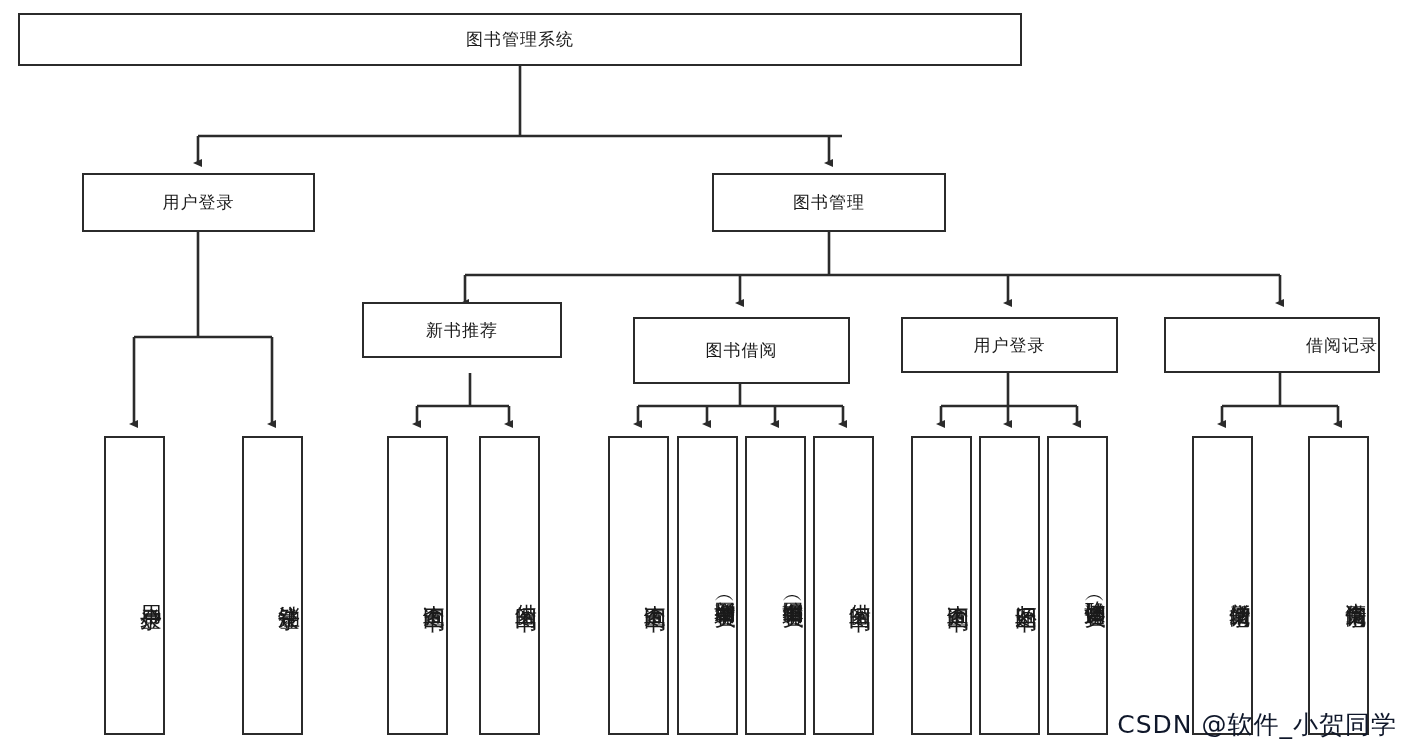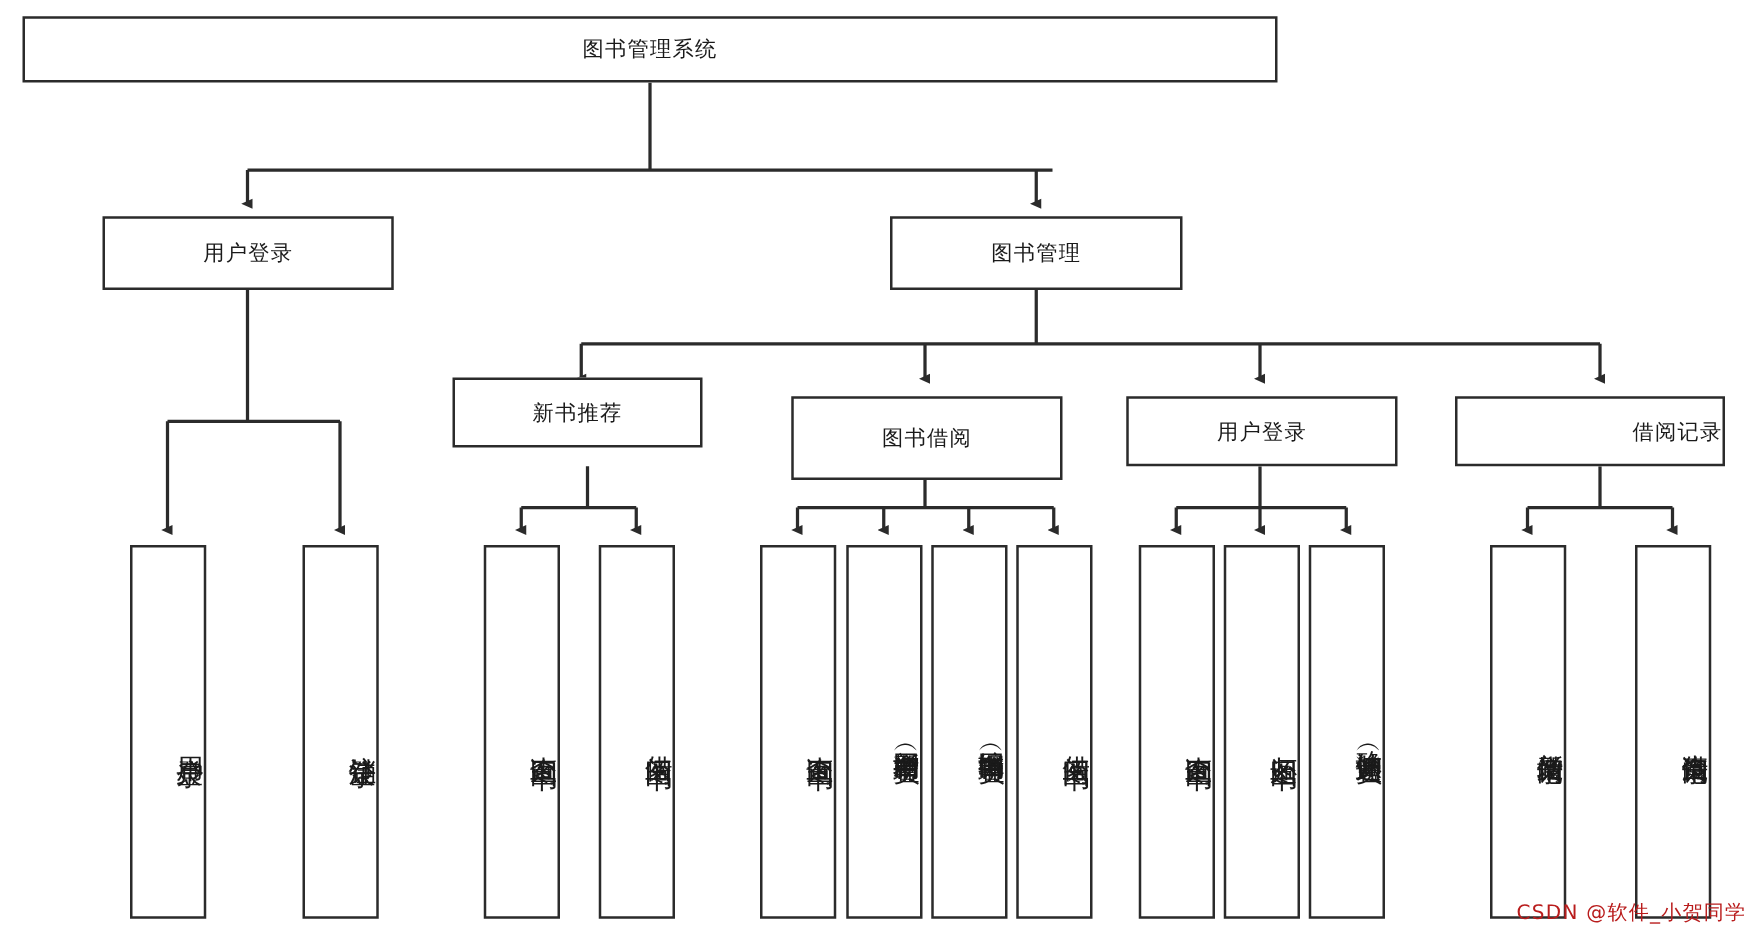--- a/index.html
+++ b/index.html
@@ -52,22 +52,22 @@
     left: 0;
     top: 0;
     width: 1405px;
     height: 747px;
     pointer-events: none;
   }
   .watermark {
     position: absolute;
     right: 8px;
     bottom: 6px;
-    font-size: 16px;
-    color: #b91c1c;
+    font-size: 25px;
+    color: #0f172a;
     letter-spacing: 1px;
     white-space: nowrap;
     margin-left: 30px;
   }
 </style>
 </head>
 <body>
 
 <div id="canvas">
 

